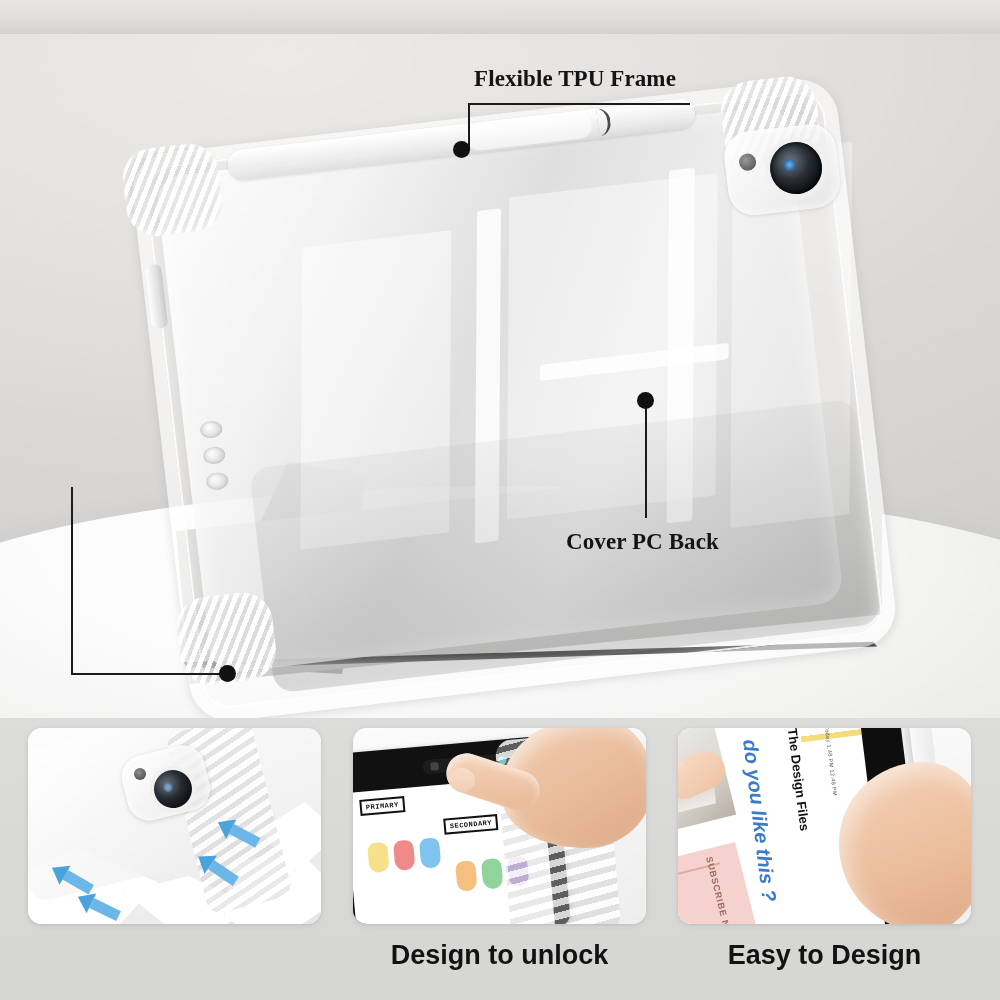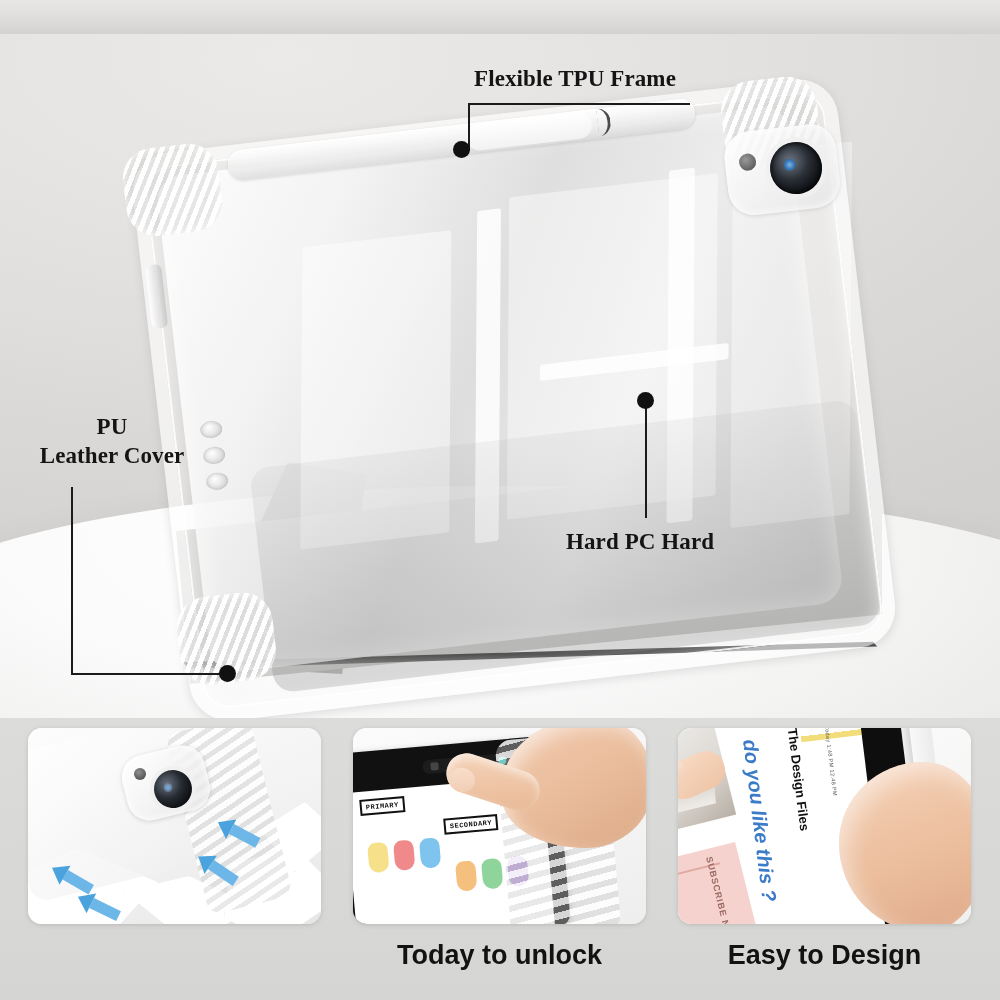--- a/index.html
+++ b/index.html
@@ -327,27 +327,25 @@
       <div class="cam-module"></div>
       <div class="cam-flash"></div>
       <div class="cam-lens"></div>
     </div>
 
     <div class="callout-label" id="lbl-tpu">Flexible TPU Frame</div>
     <div class="lead h" style="left:468px;top:103px;width:222px;"></div>
     <div class="lead v" style="left:468px;top:103px;height:48px;"></div>
     <div class="dot" style="left:453px;top:141px;"></div>
 
-    <div class="callout-label" id="lbl-pu">PU
-Leather Cover</div>
     <div class="lead v" style="left:71px;top:487px;height:187px;"></div>
     <div class="lead h" style="left:71px;top:673px;width:156px;"></div>
     <div class="dot" style="left:219px;top:665px;"></div>
 
-    <div class="callout-label" id="lbl-pc">Hard PC Hard</div>
+    <div class="callout-label" id="lbl-pc">Cover PC Back</div>
     <div class="lead v" style="left:645px;top:400px;height:118px;"></div>
     <div class="dot" style="left:637px;top:392px;"></div>
   </div>
 
   <div class="strip">
 
     <div class="panel p1">
       <div class="p1bg"></div>
       <div class="crack cr1"></div>
       <div class="crack cr2"></div>
@@ -394,21 +392,21 @@
             <i style="left:30px;border-radius:50%;"></i>
             <i style="left:52px;"></i>
           <i style="left:76px;border-radius:50%;background:#39c6c0;"></i>
         </div>
       </div>
       <div class="p2case"></div>
       <div class="p2hand"></div>
       <div class="p2finger"></div>
       <div class="p2nail"></div>
     </div>
-    <div class="cap c2">Today to unlock</div>
+    <div class="cap c2">Design to unlock</div>
 
     <div class="panel p3">
       <div class="p3bg"></div>
       <div class="p3screen">
         <div class="p3photo">
             <i></i>
           </div>
         <div class="p3card">
           <u></u>
           <b class="rot90" style="position:absolute;left:50px;top:8px;">SUBSCRIBE NOW</b>

